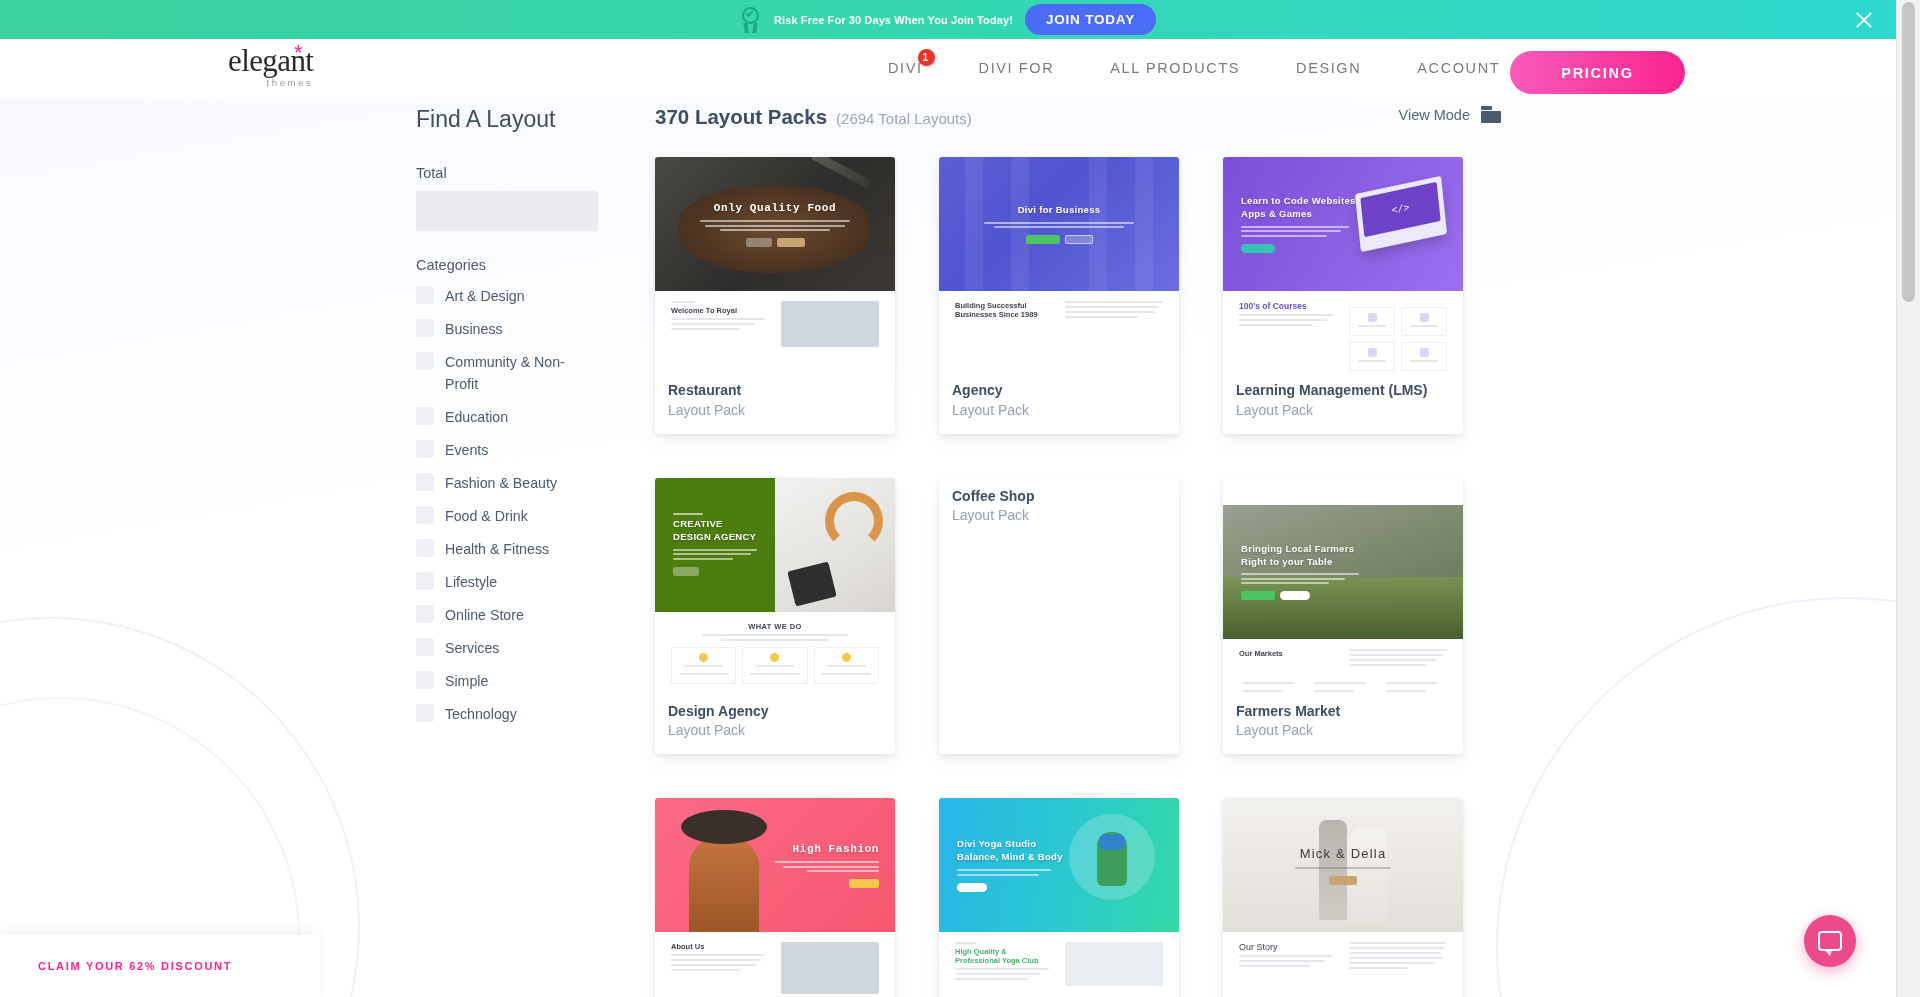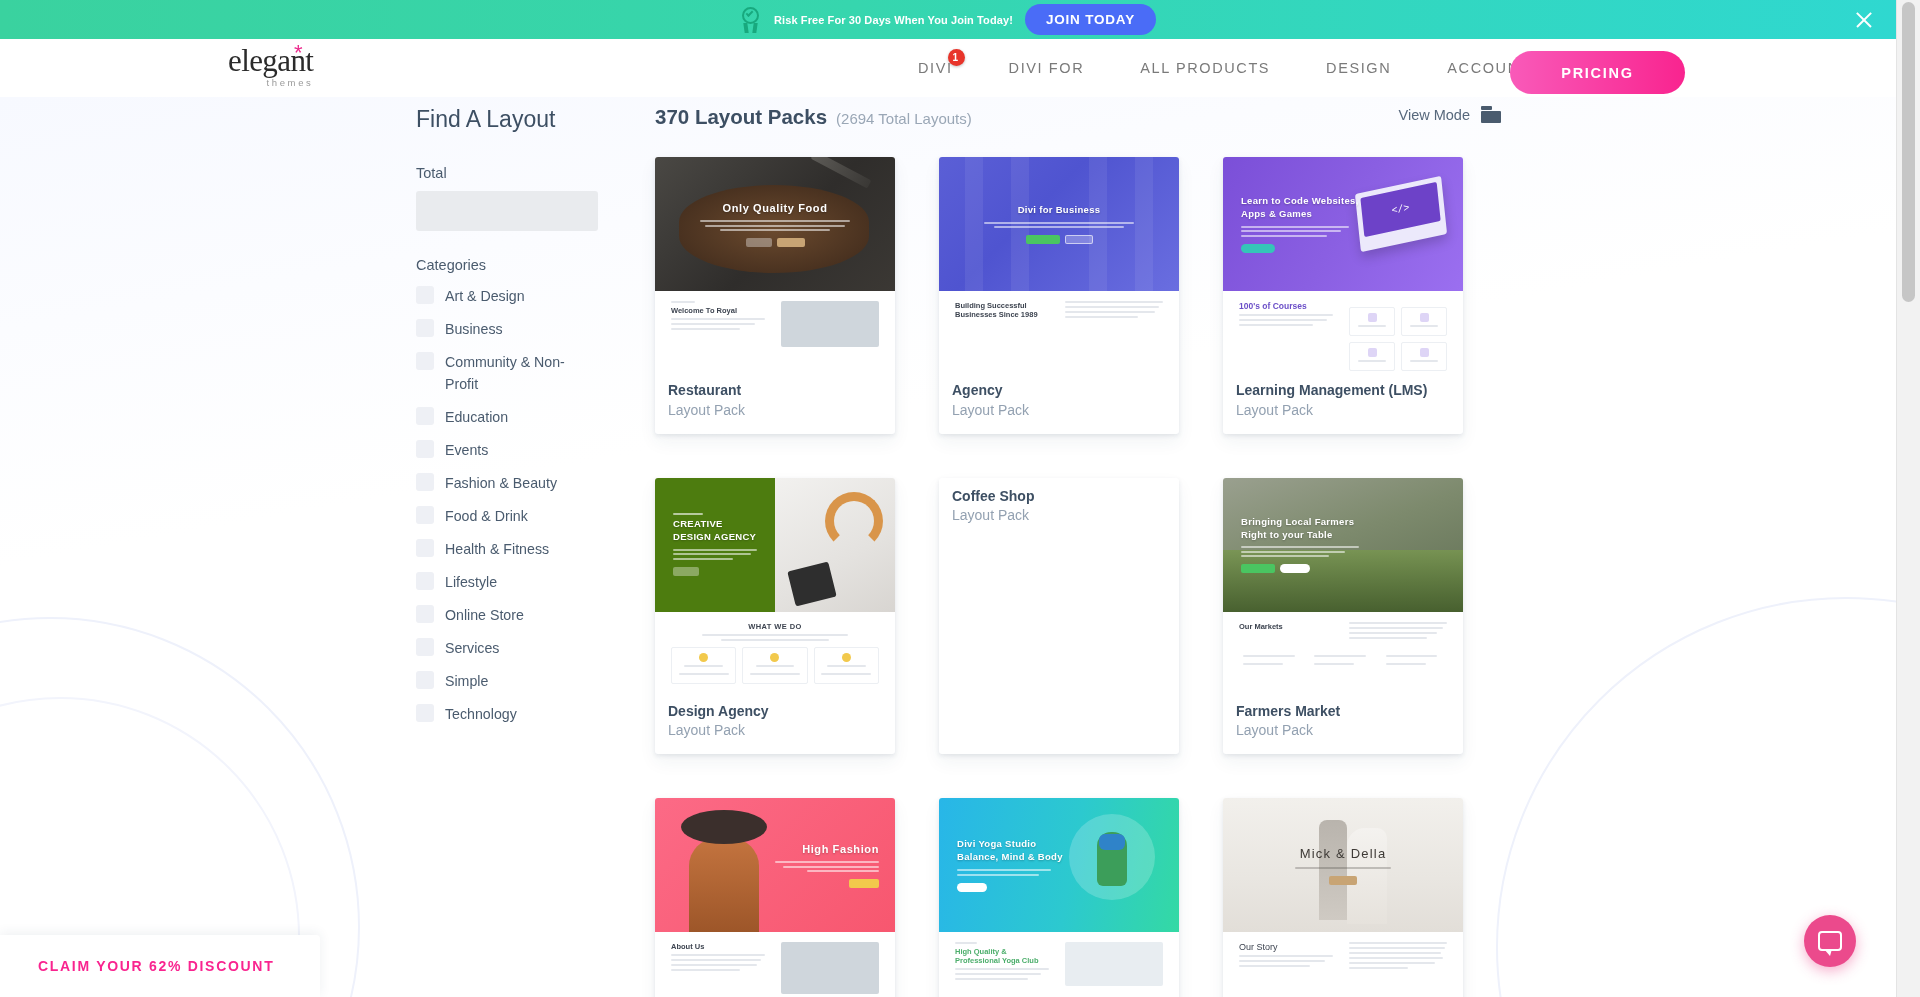--- a/index.html
+++ b/index.html
@@ -65,21 +65,21 @@
   .logo .word {
     font-family: "Liberation Serif", serif; font-size: 31px; color: #2b2b2b;
     letter-spacing: -0.6px; line-height: 1;
   }
   .logo .star { color: #ec2a8d; font-size: 22px; position: absolute; left: 66px; top: -5px; }
   .logo .sub {
     font-size: 9.5px; color: #9a9a9a; letter-spacing: 2.6px;
     text-align: center; margin-top: 1px; padding-left: 14px;
   }
   .main-nav {
-    position: absolute; left: 890px; top: 0; height: 58px;
+    position: absolute; left: 860px; top: 0; height: 58px;
     display: flex; align-items: center; gap: 0;
   }
   .nav-item {
     position: relative; color: #7a7a7a; font-size: 14.5px; letter-spacing: 1.6px;
     padding: 0 28px; cursor: pointer; white-space: nowrap;
   }
   .nav-badge {
     position: absolute; top: -11px; right: 16px;
     background: #e8342a; color: #fff; font-size: 10px; font-weight: bold;
     width: 17px; height: 17px; border-radius: 50%;
@@ -221,21 +221,21 @@
     background: linear-gradient(180deg,#cfc6b4,#b0a694); border-radius: 3px;
   }
   .hero-coffee .grinder {
     position: absolute; left: 104px; top: 32px; width: 54px; height: 58px;
     background: linear-gradient(180deg,#b7b9bb,#7d7f81); border-radius: 4px 4px 8px 8px;
   }
   .hero-coffee .jar {
     position: absolute; right: 20px; top: 36px; width: 34px; height: 62px;
     background: linear-gradient(180deg,#6a6662,#3a3734); border-radius: 3px;
   }
-  .hero-farmers { background: linear-gradient(160deg,#9aa08f 0%, #7d8a6d 45%, #5f6e52 100%); }
+  .hero-farmers { background: linear-gradient(160deg,#9aa08f 0%, #7d8a6d 45%, #5f6e52 100%); margin-top: 27px; }
   .hero-farmers .veg {
     position: absolute; left: 0; right: 0; bottom: 0; height: 62px;
     background: linear-gradient(180deg, rgba(120,150,80,.85), rgba(70,95,45,.95));
   }
   .hero-fashion { background: linear-gradient(135deg,#fc6a86 0%, #f7576f 100%); }
   .hero-fashion .hat {
     position: absolute; left: 26px; top: 12px; width: 86px; height: 34px;
     background: #3b2f2c; border-radius: 50%;
   }
   .hero-fashion .coat {
@@ -267,21 +267,21 @@
 
   .hero-overlay {
     position: absolute; inset: 0; display: flex; flex-direction: column;
     align-items: center; justify-content: center; text-align: center; padding: 0 14px;
   }
   .hero-overlay.left-align { align-items: flex-start; text-align: left; padding-left: 18px; }
   .hero-h {
     font-size: 9.5px; font-weight: bold; color: #ffffff; line-height: 1.35;
     letter-spacing: .3px; text-shadow: 0 1px 2px rgba(0,0,0,.25);
   }
-  .hero-h.serif { font-family: Liberation Sans, sans-serif; font-size: 11px; letter-spacing: .6px; }
+  .hero-h.serif { font-family: Liberation Mono, monospace; font-size: 11px; letter-spacing: .6px; }
   .hero-h.dark { color: #3e3a36; text-shadow: none; }
   .hero-h.big { font-size: 13px; font-weight: normal; letter-spacing: 1.2px; }
   .hero-lines { margin-top: 5px; display: flex; flex-direction: column; gap: 2.5px; align-items: center; }
   .left-align .hero-lines { align-items: flex-start; }
   .hero-lines i { display: block; height: 2px; background: rgba(255,255,255,.55); border-radius: 1px; }
   .hero-lines.dark i { background: rgba(70,65,60,.28); }
   .hero-btns { margin-top: 7px; display: flex; gap: 5px; }
   .mini-btn { height: 9px; border-radius: 2px; }
   .mini-btn.green { background: #4ac561; width: 34px; }
   .mini-btn.ghost { background: rgba(255,255,255,.25); border: 1px solid rgba(255,255,255,.6); width: 28px; }
@@ -311,21 +311,21 @@
   .mc-dot.purple { background: #ded5f6; border-radius: 2px; }
 
   
   .discount-bar {
     position: absolute; left: 0; bottom: 0; width: 320px; height: 62px;
     background: #ffffff; border-top-right-radius: 4px;
     box-shadow: 0 -2px 12px rgba(40,60,90,.08);
     display: flex; align-items: center; z-index: 35;
   }
   .discount-text {
-    color: #f9248f; font-size: 14px; font-weight: bold; letter-spacing: 1.7px;
+    color: #f9248f; font-size: 11px; font-weight: bold; letter-spacing: 1.7px;
     padding-left: 38px;
   }
 
   
   .chat-bubble {
     position: absolute; right: 40px; bottom: 30px;
     width: 52px; height: 52px; border-radius: 50%;
     background: #eb4a8c; box-shadow: 0 4px 14px rgba(235,74,140,.45);
     display: flex; align-items: center; justify-content: center; cursor: pointer;
     z-index: 36;

